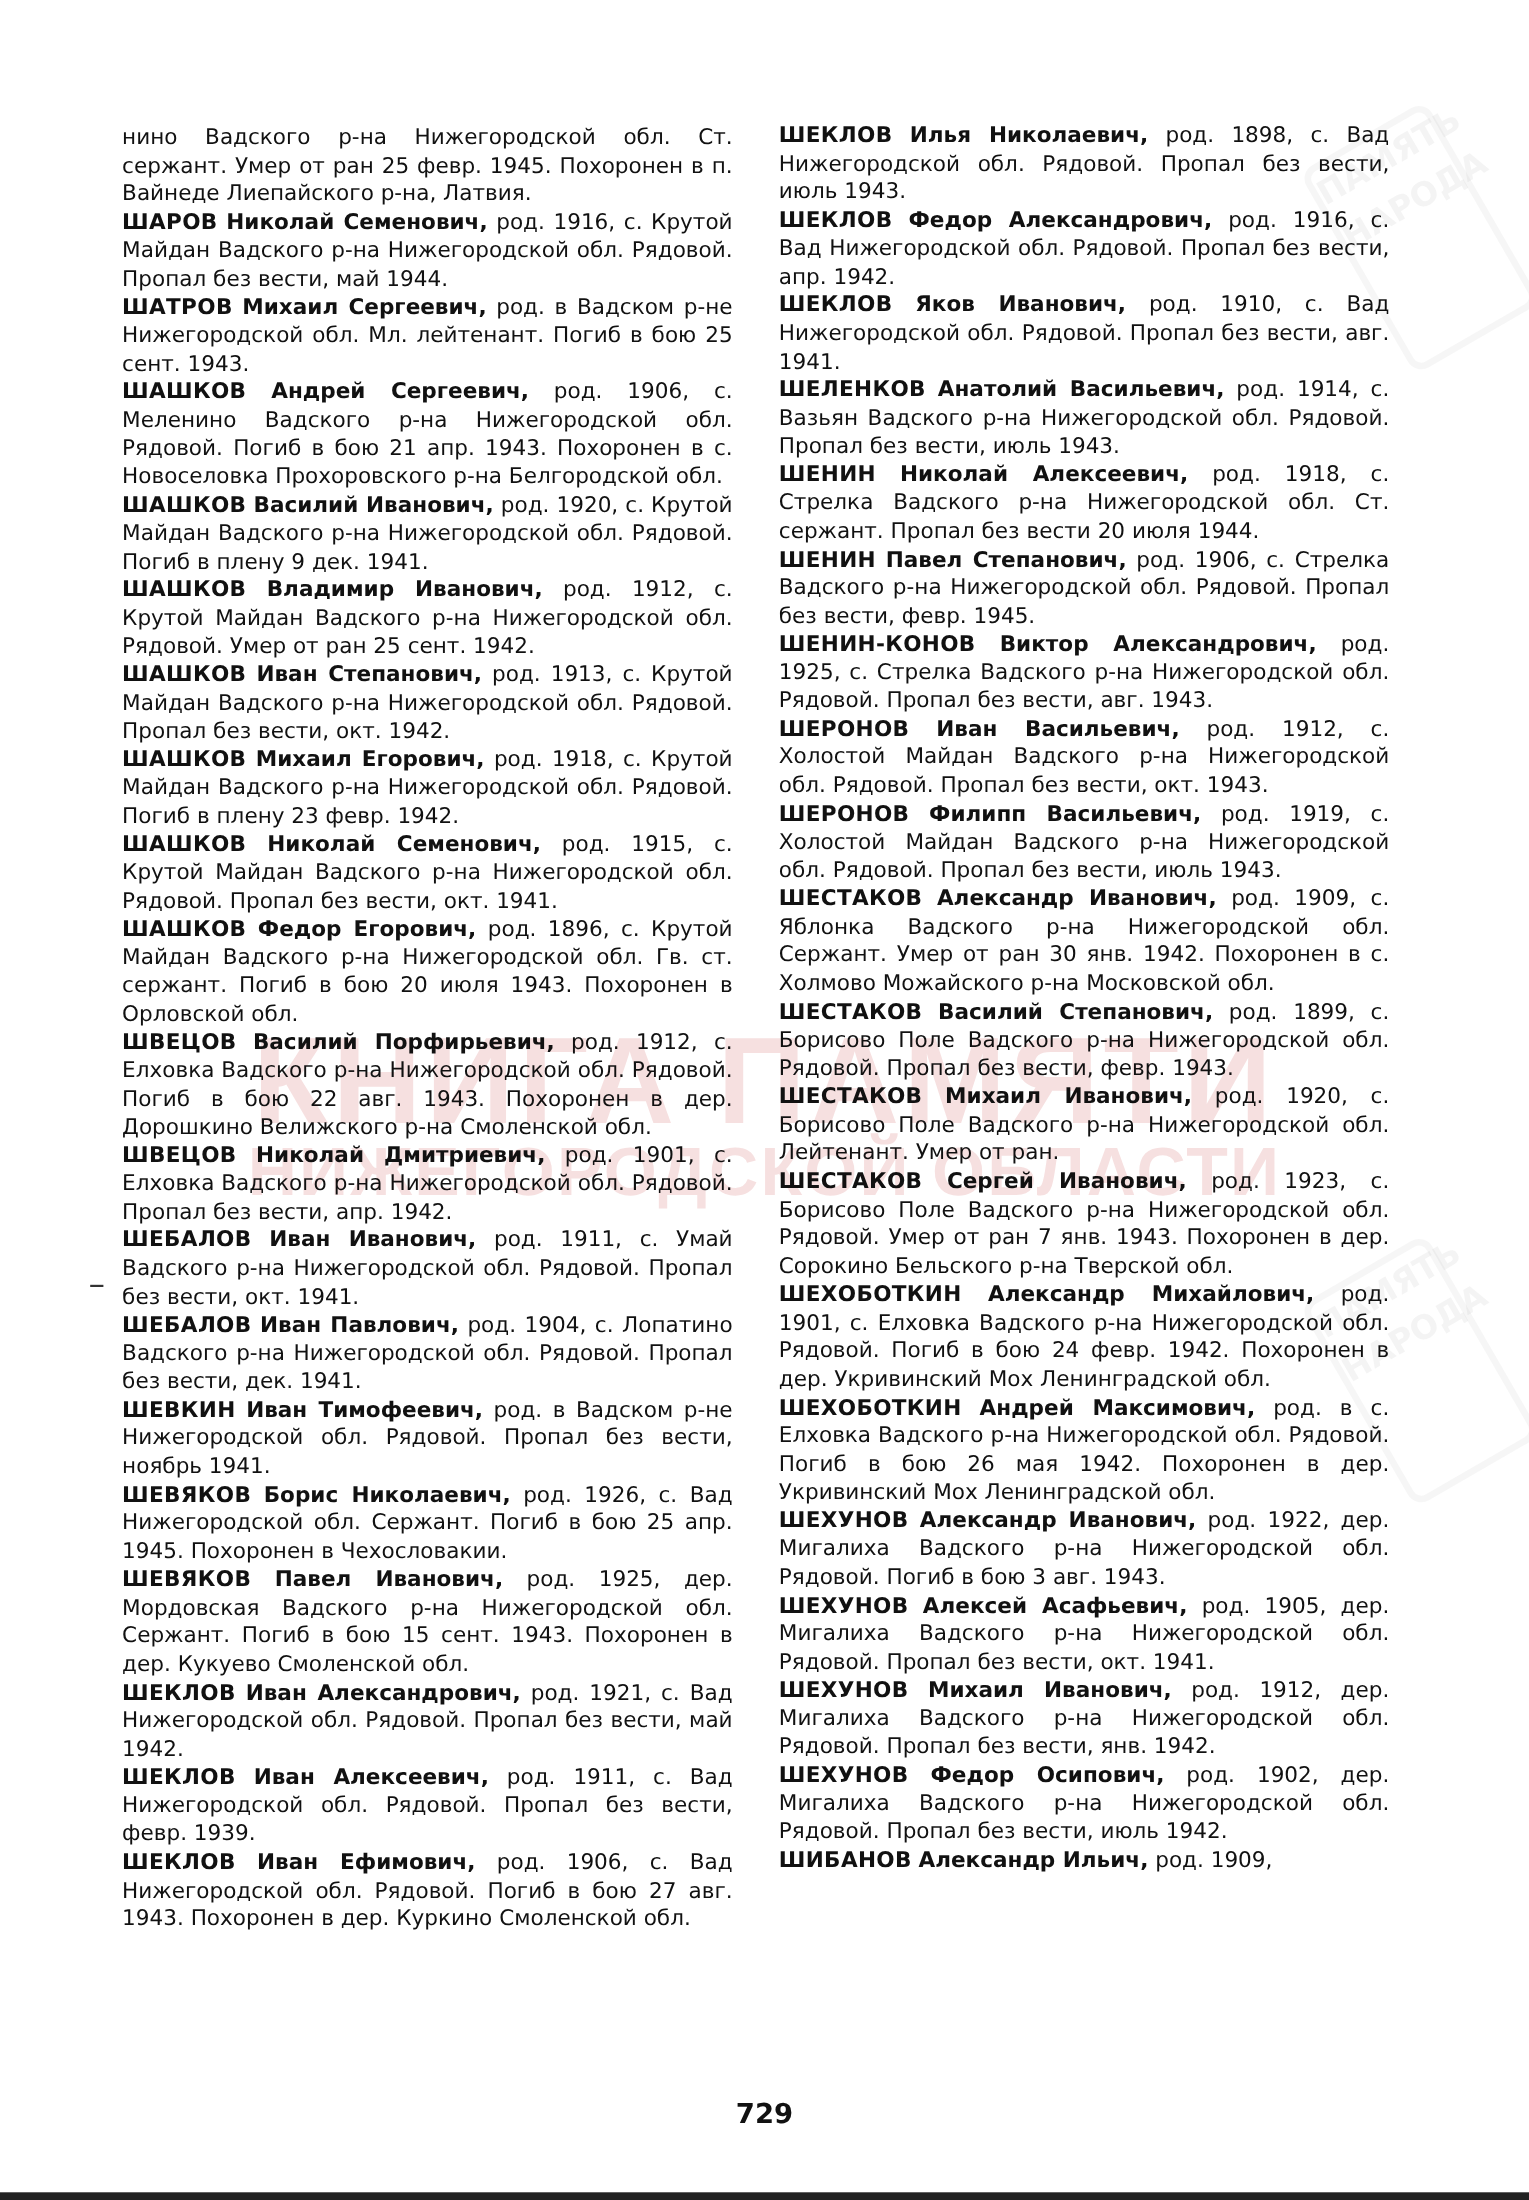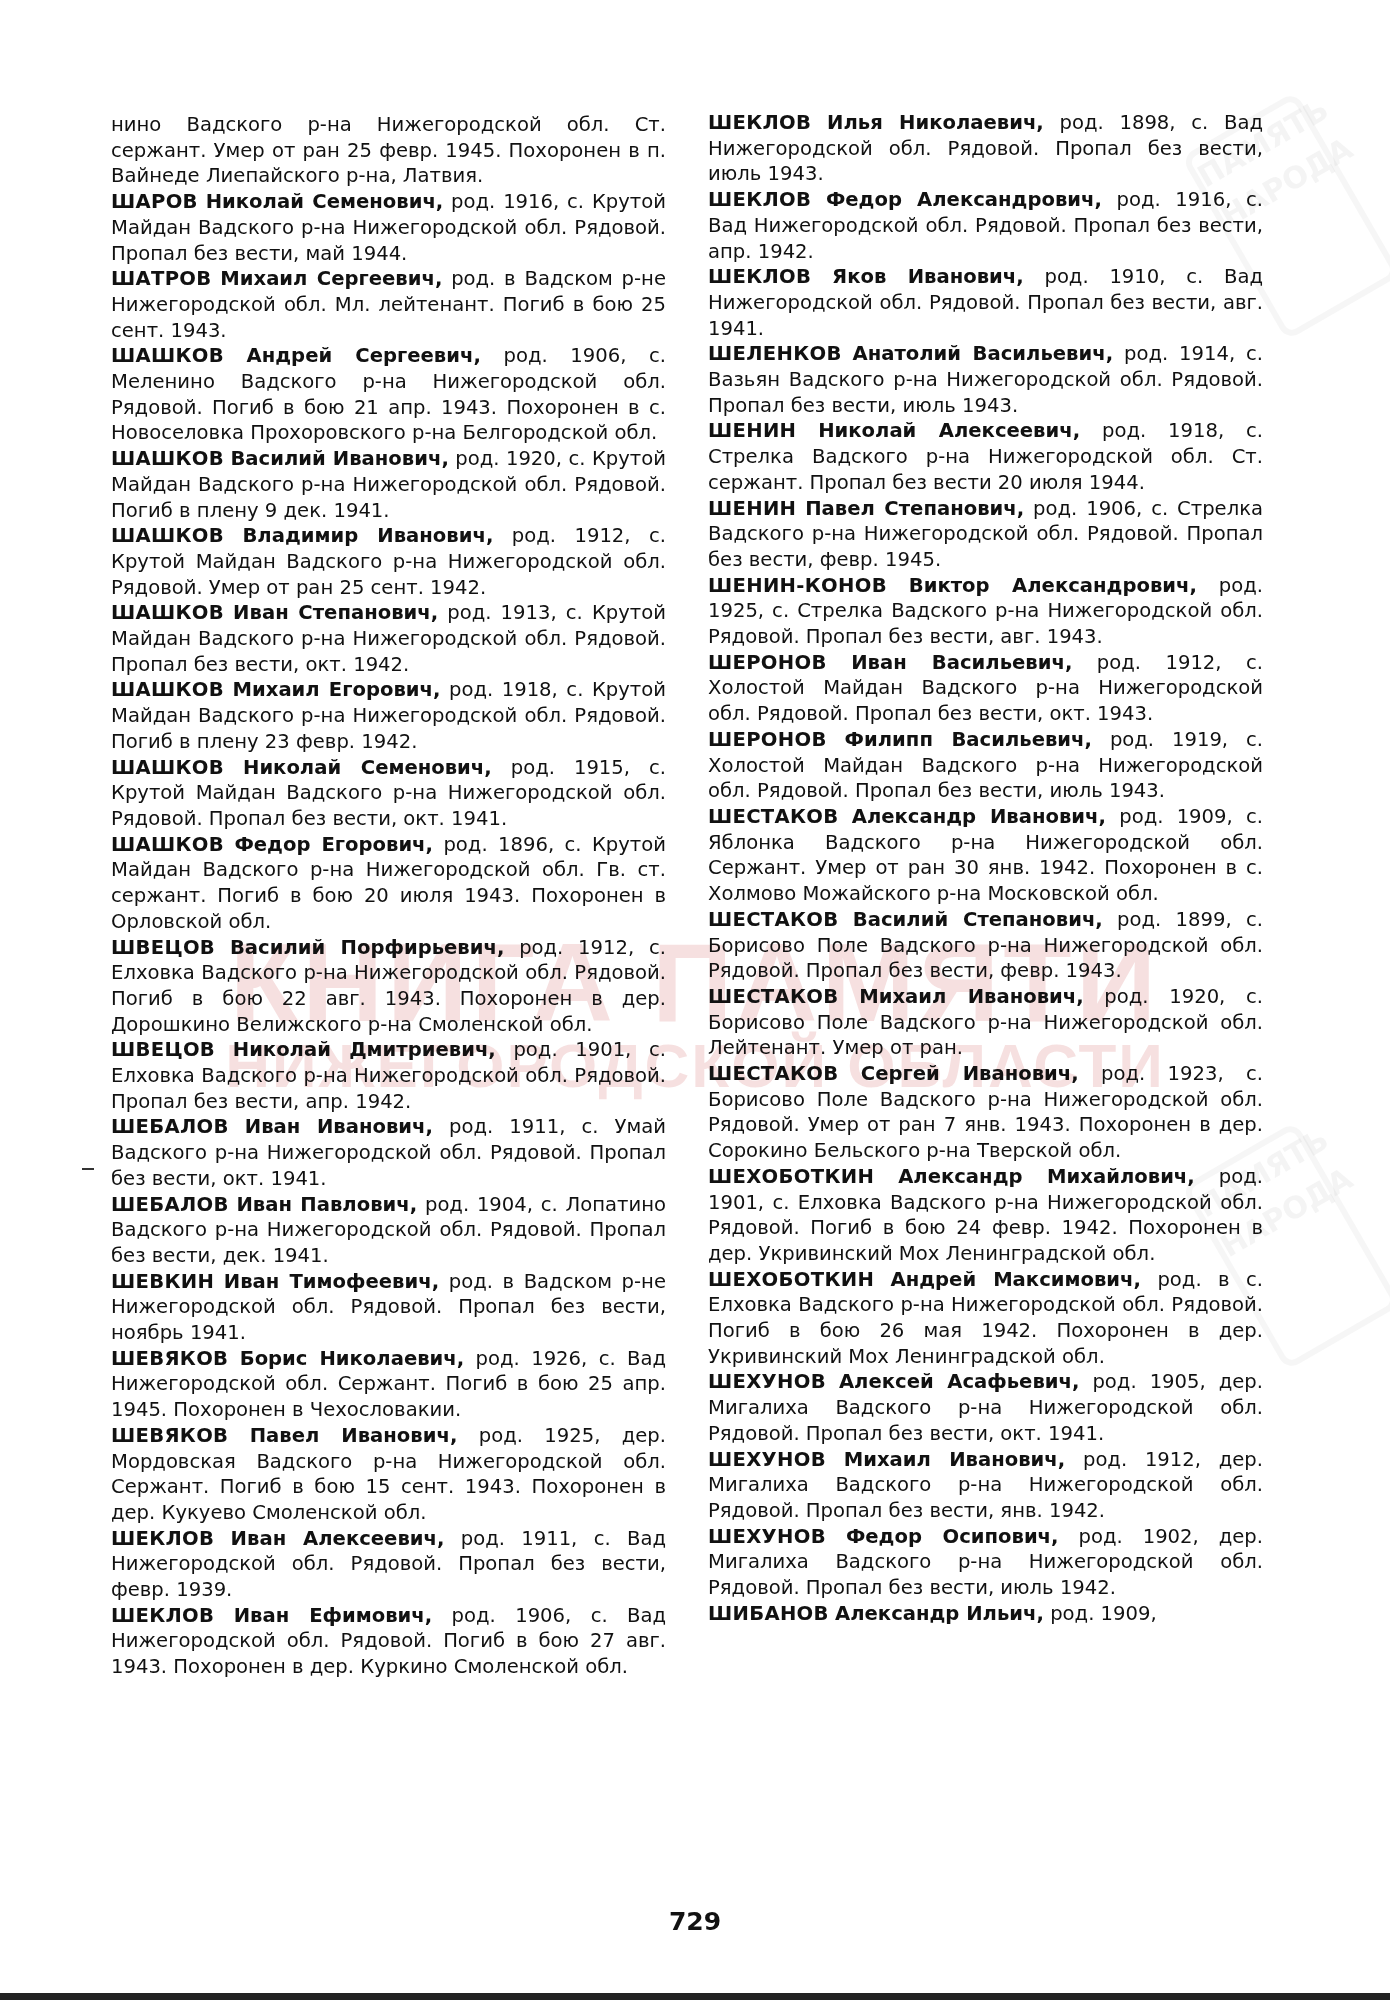--- a/index.html
+++ b/index.html
@@ -65,39 +65,41 @@
       <p class="entry"><span class="surname">ШАШКОВ</span> <span class="given">Михаил Егорович,</span><span class="details"> род. 1918, с. Крутой Майдан Вадского р-на Нижегородской обл. Рядовой. Погиб в плену 23 февр. 1942.</span></p>
       <p class="entry"><span class="surname">ШАШКОВ</span> <span class="given">Николай Семенович,</span><span class="details"> род. 1915, с. Крутой Майдан Вадского р-на Нижегородской обл. Рядовой. Пропал без вести, окт. 1941.</span></p>
       <p class="entry"><span class="surname">ШАШКОВ</span> <span class="given">Федор Егорович,</span><span class="details"> род. 1896, с. Крутой Майдан Вадского р-на Нижегородской обл. Гв. ст. сержант. Погиб в бою 20 июля 1943. Похоронен в Орловской обл.</span></p>
       <p class="entry"><span class="surname">ШВЕЦОВ</span> <span class="given">Василий Порфирьевич,</span><span class="details"> род. 1912, с. Елховка Вадского р-на Нижегородской обл. Рядовой. Погиб в бою 22 авг. 1943. Похоронен в дер. Дорошкино Велижского р-на Смоленской обл.</span></p>
       <p class="entry"><span class="surname">ШВЕЦОВ</span> <span class="given">Николай Дмитриевич,</span><span class="details"> род. 1901, с. Елховка Вадского р-на Нижегородской обл. Рядовой. Пропал без вести, апр. 1942.</span></p>
       <p class="entry"><span class="surname">ШЕБАЛОВ</span> <span class="given">Иван Иванович,</span><span class="details"> род. 1911, с. Умай Вадского р-на Нижегородской обл. Рядовой. Пропал без вести, окт. 1941.</span></p>
       <p class="entry"><span class="surname">ШЕБАЛОВ</span> <span class="given">Иван Павлович,</span><span class="details"> род. 1904, с. Лопатино Вадского р-на Нижегородской обл. Рядовой. Пропал без вести, дек. 1941.</span></p>
       <p class="entry"><span class="surname">ШЕВКИН</span> <span class="given">Иван Тимофеевич,</span><span class="details"> род. в Вадском р-не Нижегородской обл. Рядовой. Пропал без вести, ноябрь 1941.</span></p>
       <p class="entry"><span class="surname">ШЕВЯКОВ</span> <span class="given">Борис Николаевич,</span><span class="details"> род. 1926, с. Вад Нижегородской обл. Сержант. Погиб в бою 25 апр. 1945. Похоронен в Чехословакии.</span></p>
       <p class="entry"><span class="surname">ШЕВЯКОВ</span> <span class="given">Павел Иванович,</span><span class="details"> род. 1925, дер. Мордовская Вадского р-на Нижегородской обл. Сержант. Погиб в бою 15 сент. 1943. Похоронен в дер. Кукуево Смоленской обл.</span></p>
+      <p class="entry"><span class="surname">ШЕКЛОВ</span> <span class="given">Иван Александрович,</span><span class="details"> род. 1921, с. Вад Нижегородской обл. Рядовой. Пропал без вести, май 1942.</span></p>
       <p class="entry"><span class="surname">ШЕКЛОВ</span> <span class="given">Иван Алексеевич,</span><span class="details"> род. 1911, с. Вад Нижегородской обл. Рядовой. Пропал без вести, февр. 1939.</span></p>
       <p class="entry"><span class="surname">ШЕКЛОВ</span> <span class="given">Иван Ефимович,</span><span class="details"> род. 1906, с. Вад Нижегородской обл. Рядовой. Погиб в бою 27 авг. 1943. Похоронен в дер. Куркино Смоленской обл.</span></p>
     </div>
   <div class="col col-right" id="right-col">
       <p class="entry"><span class="surname">ШЕКЛОВ</span> <span class="given">Илья Николаевич,</span><span class="details"> род. 1898, с. Вад Нижегородской обл. Рядовой. Пропал без вести, июль 1943.</span></p>
       <p class="entry"><span class="surname">ШЕКЛОВ</span> <span class="given">Федор Александрович,</span><span class="details"> род. 1916, с. Вад Нижегородской обл. Рядовой. Пропал без вести, апр. 1942.</span></p>
       <p class="entry"><span class="surname">ШЕКЛОВ</span> <span class="given">Яков Иванович,</span><span class="details"> род. 1910, с. Вад Нижегородской обл. Рядовой. Пропал без вести, авг. 1941.</span></p>
       <p class="entry"><span class="surname">ШЕЛЕНКОВ</span> <span class="given">Анатолий Васильевич,</span><span class="details"> род. 1914, с. Вазьян Вадского р-на Нижегородской обл. Рядовой. Пропал без вести, июль 1943.</span></p>
       <p class="entry"><span class="surname">ШЕНИН</span> <span class="given">Николай Алексеевич,</span><span class="details"> род. 1918, с. Стрелка Вадского р-на Нижегородской обл. Ст. сержант. Пропал без вести 20 июля 1944.</span></p>
       <p class="entry"><span class="surname">ШЕНИН</span> <span class="given">Павел Степанович,</span><span class="details"> род. 1906, с. Стрелка Вадского р-на Нижегородской обл. Рядовой. Пропал без вести, февр. 1945.</span></p>
       <p class="entry"><span class="surname">ШЕНИН-КОНОВ</span> <span class="given">Виктор Александрович,</span><span class="details"> род. 1925, с. Стрелка Вадского р-на Нижегородской обл. Рядовой. Пропал без вести, авг. 1943.</span></p>
       <p class="entry"><span class="surname">ШЕРОНОВ</span> <span class="given">Иван Васильевич,</span><span class="details"> род. 1912, с. Холостой Майдан Вадского р-на Нижегородской обл. Рядовой. Пропал без вести, окт. 1943.</span></p>
       <p class="entry"><span class="surname">ШЕРОНОВ</span> <span class="given">Филипп Васильевич,</span><span class="details"> род. 1919, с. Холостой Майдан Вадского р-на Нижегородской обл. Рядовой. Пропал без вести, июль 1943.</span></p>
       <p class="entry"><span class="surname">ШЕСТАКОВ</span> <span class="given">Александр Иванович,</span><span class="details"> род. 1909, с. Яблонка Вадского р-на Нижегородской обл. Сержант. Умер от ран 30 янв. 1942. Похоронен в с. Холмово Можайского р-на Московской обл.</span></p>
       <p class="entry"><span class="surname">ШЕСТАКОВ</span> <span class="given">Василий Степанович,</span><span class="details"> род. 1899, с. Борисово Поле Вадского р-на Нижегородской обл. Рядовой. Пропал без вести, февр. 1943.</span></p>
       <p class="entry"><span class="surname">ШЕСТАКОВ</span> <span class="given">Михаил Иванович,</span><span class="details"> род. 1920, с. Борисово Поле Вадского р-на Нижегородской обл. Лейтенант. Умер от ран.</span></p>
       <p class="entry"><span class="surname">ШЕСТАКОВ</span> <span class="given">Сергей Иванович,</span><span class="details"> род. 1923, с. Борисово Поле Вадского р-на Нижегородской обл. Рядовой. Умер от ран 7 янв. 1943. Похоронен в дер. Сорокино Бельского р-на Тверской обл.</span></p>
       <p class="entry"><span class="surname">ШЕХОБОТКИН</span> <span class="given">Александр Михайлович,</span><span class="details"> род. 1901, с. Елховка Вадского р-на Нижегородской обл. Рядовой. Погиб в бою 24 февр. 1942. Похоронен в дер. Укривинский Мох Ленинградской обл.</span></p>
       <p class="entry"><span class="surname">ШЕХОБОТКИН</span> <span class="given">Андрей Максимович,</span><span class="details"> род. в с. Елховка Вадского р-на Нижегородской обл. Рядовой. Погиб в бою 26 мая 1942. Похоронен в дер. Укривинский Мох Ленинградской обл.</span></p>
+      <p class="entry"><span class="surname">ШЕХУНОВ</span> <span class="given">Александр Иванович,</span><span class="details"> род. 1922, дер. Мигалиха Вадского р-на Нижегородской обл. Рядовой. Погиб в бою 3 авг. 1943.</span></p>
       <p class="entry"><span class="surname">ШЕХУНОВ</span> <span class="given">Алексей Асафьевич,</span><span class="details"> род. 1905, дер. Мигалиха Вадского р-на Нижегородской обл. Рядовой. Пропал без вести, окт. 1941.</span></p>
       <p class="entry"><span class="surname">ШЕХУНОВ</span> <span class="given">Михаил Иванович,</span><span class="details"> род. 1912, дер. Мигалиха Вадского р-на Нижегородской обл. Рядовой. Пропал без вести, янв. 1942.</span></p>
       <p class="entry"><span class="surname">ШЕХУНОВ</span> <span class="given">Федор Осипович,</span><span class="details"> род. 1902, дер. Мигалиха Вадского р-на Нижегородской обл. Рядовой. Пропал без вести, июль 1942.</span></p>
       <p class="entry"><span class="surname">ШИБАНОВ</span> <span class="given">Александр Ильич,</span><span class="details"> род. 1909,</span></p>
     </div>
 
   <div class="page-number">729</div>
   <div class="bottom-rule"></div>
 </div>
 

